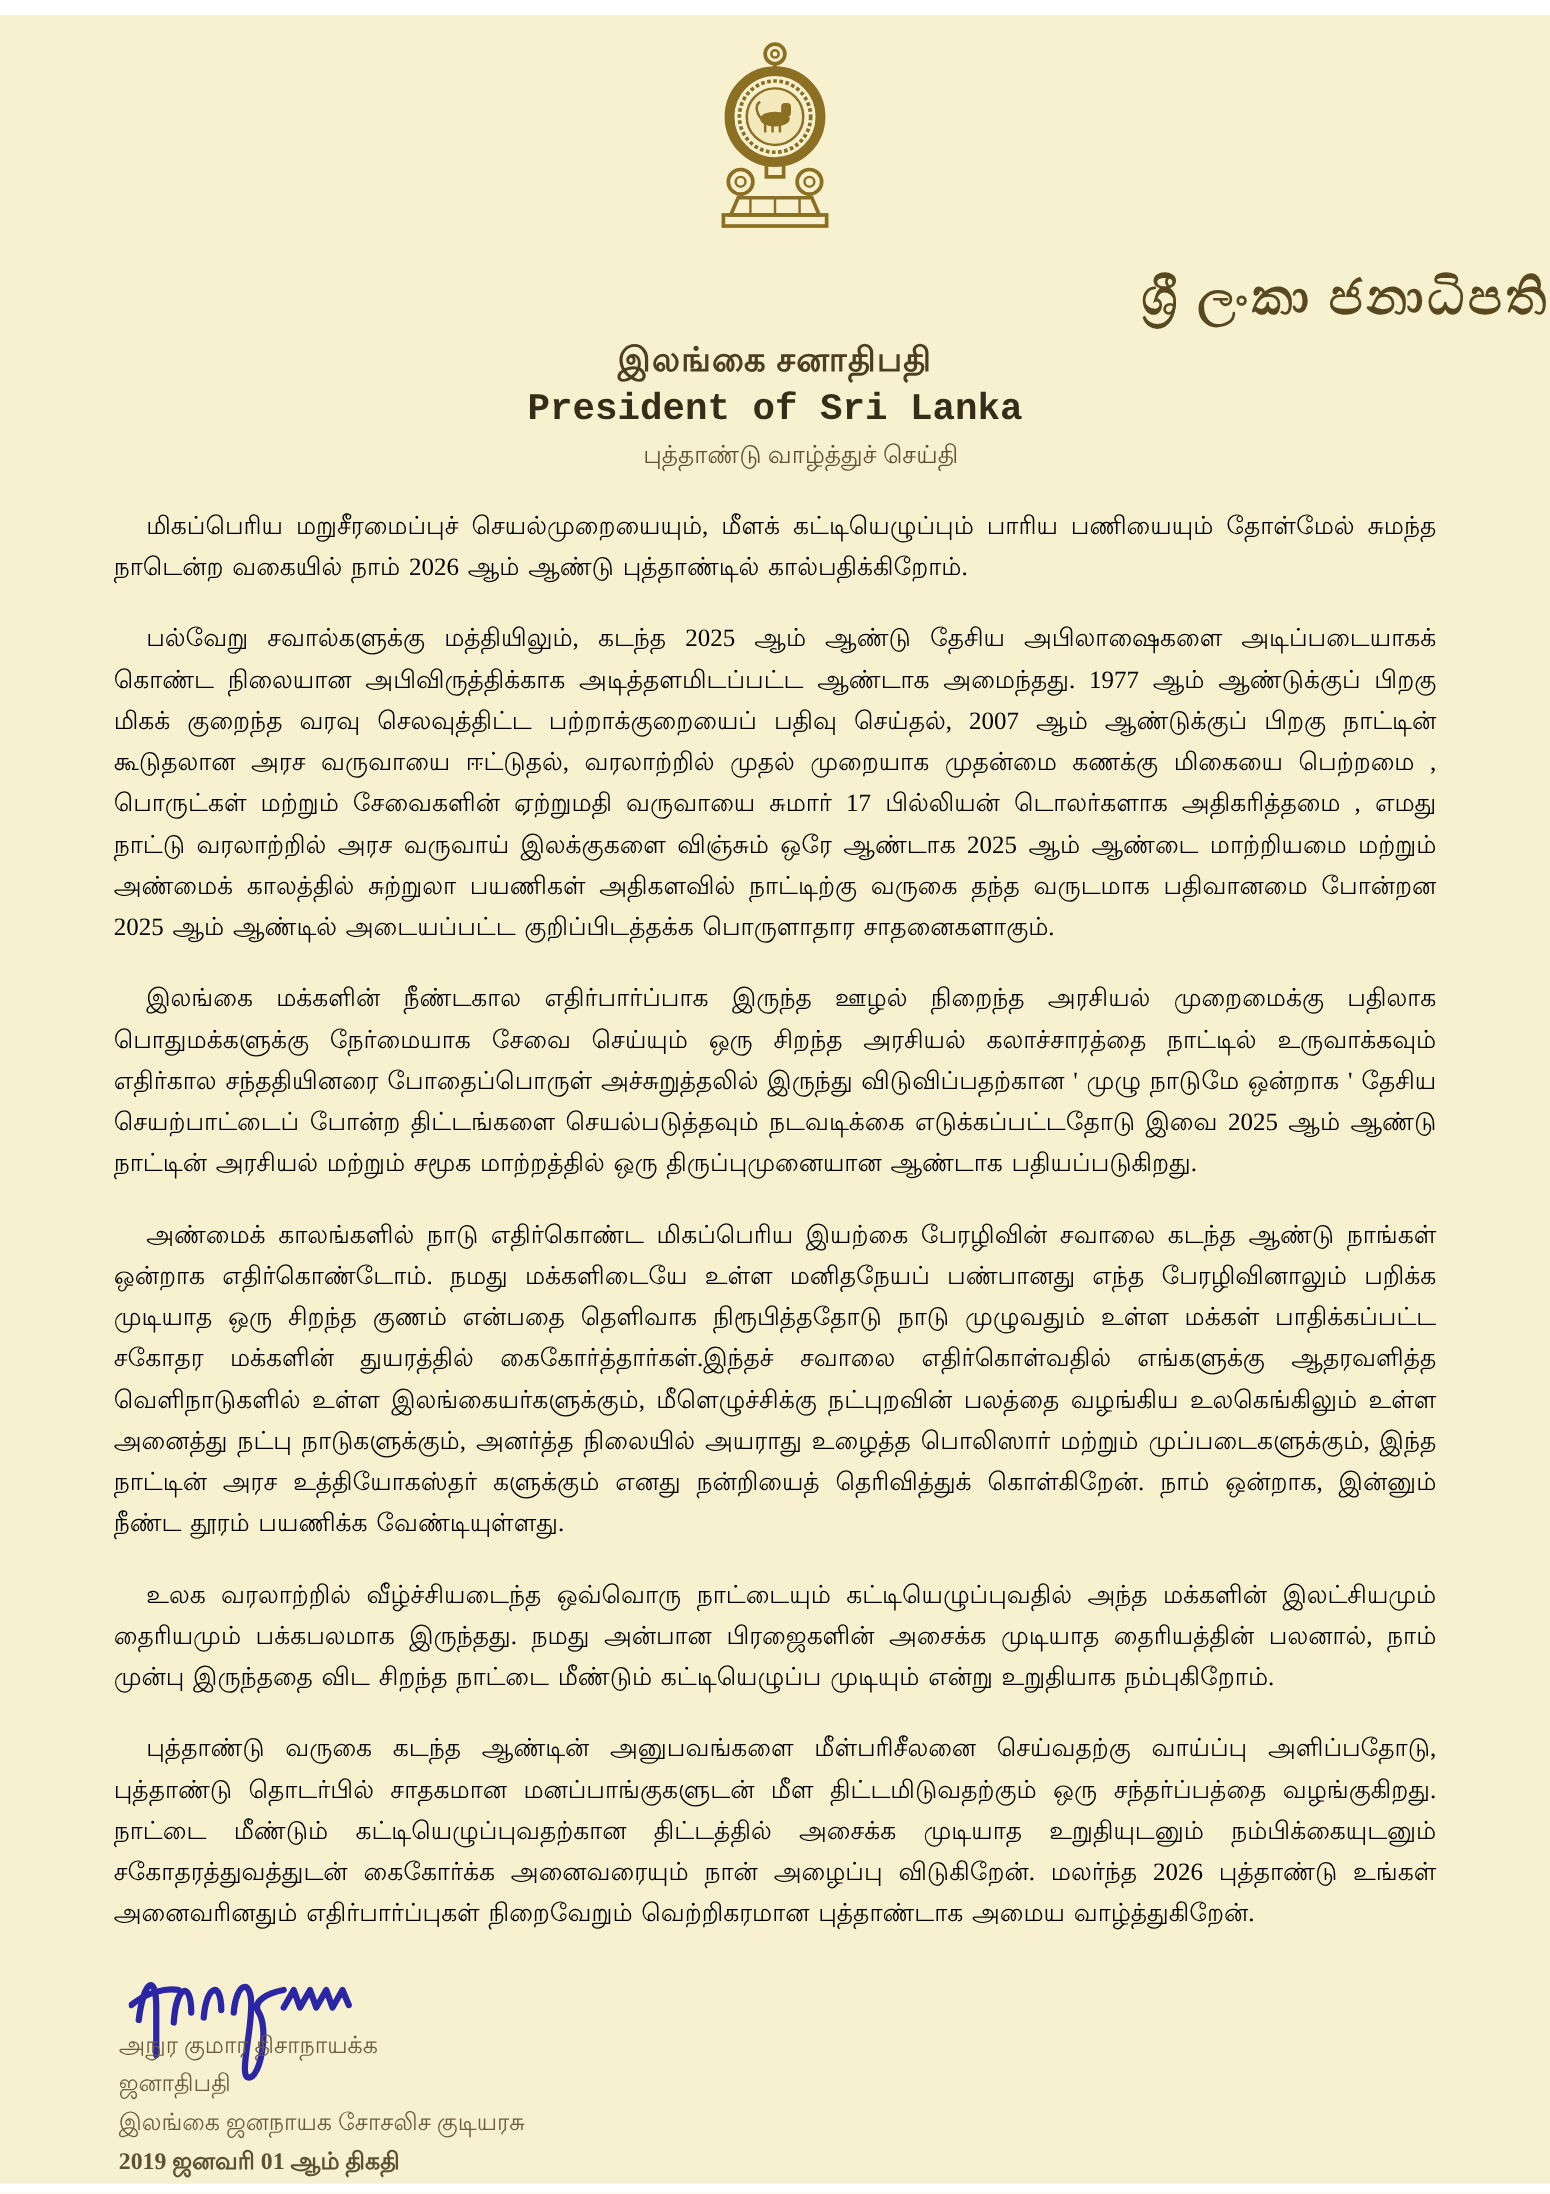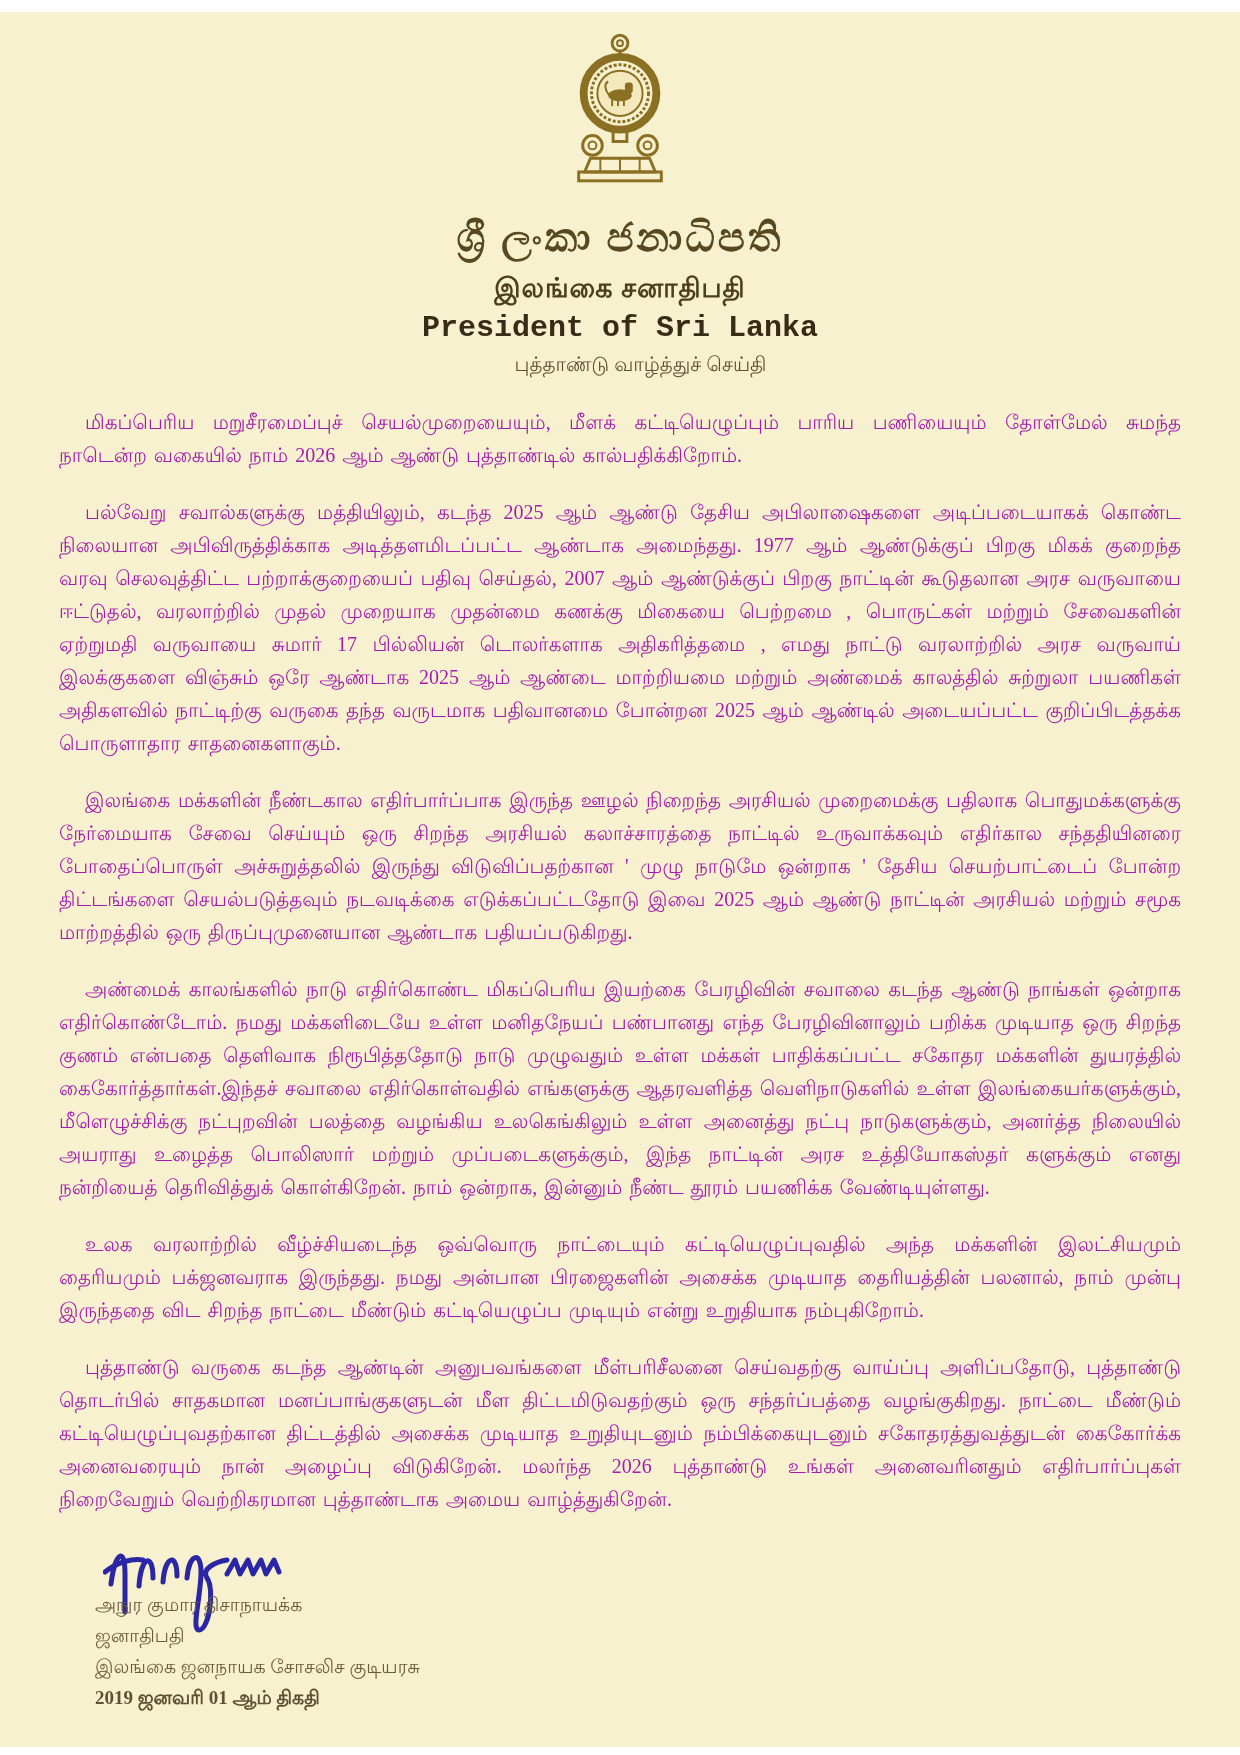--- a/index.html
+++ b/index.html
@@ -29,20 +29,21 @@
     margin: 32px auto 0 auto;
     width: 118px; height: 158px;
   }
   .title-sinhala {
     margin: 24px 0 0 0;
     font-size: 40px;
     font-weight: bold;
     letter-spacing: 3px;
     color: #57481f;
     font-family: "Liberation Serif", "DejaVu Serif", serif;
+    text-align: right;
   }
   .title-tamil {
     margin: 12px 0 0 0;
     font-size: 27px;
     font-weight: bold;
     letter-spacing: 1px;
     color: #4c3f1e;
   }
   .title-english {
     margin: 4px 0 0 0;
@@ -52,22 +53,22 @@
     font-family: Liberation Mono, monospace;
   }
   .subtitle-tamil {
     margin: 8px 0 0 0;
     font-size: 20px;
     color: #5d5034;
     padding-left: 41px;
   }
 
   .letter-body {
-    padding: 0 59px;
-    color: #a21caf;
+    padding: 0 91px;
+    color: #000000;
   }
   .letter-body p {
     font-size: 20px;
     line-height: 33px;
     text-align: justify;
     text-indent: 26px;
     margin: 24px 0 0 0;
     word-spacing: 2px;
   }
   .letter-body p:first-child { margin-top: 28px; }
@@ -136,21 +137,21 @@
     <div class="title-tamil">இலங்கை சனாதிபதி</div>
     <div class="title-english">President of Sri Lanka</div>
     <div class="subtitle-tamil">புத்தாண்டு வாழ்த்துச் செய்தி</div>
   </div>
 
   <div class="letter-body">
     <p>மிகப்பெரிய மறுசீரமைப்புச் செயல்முறையையும், மீளக் கட்டியெழுப்பும் பாரிய பணியையும் தோள்மேல் சுமந்த நாடென்ற வகையில் நாம் 2026 ஆம் ஆண்டு புத்தாண்டில் கால்பதிக்கிறோம்.</p>
     <p>பல்வேறு சவால்களுக்கு மத்தியிலும், கடந்த 2025 ஆம் ஆண்டு தேசிய அபிலாஷைகளை அடிப்படையாகக் கொண்ட நிலையான அபிவிருத்திக்காக அடித்தளமிடப்பட்ட ஆண்டாக அமைந்தது. 1977 ஆம் ஆண்டுக்குப் பிறகு மிகக் குறைந்த வரவு செலவுத்திட்ட பற்றாக்குறையைப் பதிவு செய்தல், 2007 ஆம் ஆண்டுக்குப் பிறகு நாட்டின் கூடுதலான அரச வருவாயை ஈட்டுதல், வரலாற்றில் முதல் முறையாக முதன்மை கணக்கு மிகையை பெற்றமை , பொருட்கள் மற்றும் சேவைகளின் ஏற்றுமதி வருவாயை சுமார் 17 பில்லியன் டொலர்களாக அதிகரித்தமை , எமது நாட்டு வரலாற்றில் அரச வருவாய் இலக்குகளை விஞ்சும் ஒரே ஆண்டாக 2025 ஆம் ஆண்டை மாற்றியமை மற்றும் அண்மைக் காலத்தில் சுற்றுலா பயணிகள் அதிகளவில் நாட்டிற்கு வருகை தந்த வருடமாக பதிவானமை போன்றன 2025 ஆம் ஆண்டில் அடையப்பட்ட குறிப்பிடத்தக்க பொருளாதார சாதனைகளாகும்.</p>
     <p>இலங்கை மக்களின் நீண்டகால எதிர்பார்ப்பாக இருந்த ஊழல் நிறைந்த அரசியல் முறைமைக்கு பதிலாக பொதுமக்களுக்கு நேர்மையாக சேவை செய்யும் ஒரு சிறந்த அரசியல் கலாச்சாரத்தை நாட்டில் உருவாக்கவும் எதிர்கால சந்ததியினரை போதைப்பொருள் அச்சுறுத்தலில் இருந்து விடுவிப்பதற்கான ' முழு நாடுமே ஒன்றாக ' தேசிய செயற்பாட்டைப் போன்ற திட்டங்களை செயல்படுத்தவும் நடவடிக்கை எடுக்கப்பட்டதோடு இவை 2025 ஆம் ஆண்டு நாட்டின் அரசியல் மற்றும் சமூக மாற்றத்தில் ஒரு திருப்புமுனையான ஆண்டாக பதியப்படுகிறது.</p>
     <p>அண்மைக் காலங்களில் நாடு எதிர்கொண்ட மிகப்பெரிய இயற்கை பேரழிவின் சவாலை கடந்த ஆண்டு நாங்கள் ஒன்றாக எதிர்கொண்டோம். நமது மக்களிடையே உள்ள மனிதநேயப் பண்பானது எந்த பேரழிவினாலும் பறிக்க முடியாத ஒரு சிறந்த குணம் என்பதை தெளிவாக நிரூபித்ததோடு நாடு முழுவதும் உள்ள மக்கள் பாதிக்கப்பட்ட சகோதர மக்களின் துயரத்தில் கைகோர்த்தார்கள்.இந்தச் சவாலை எதிர்கொள்வதில் எங்களுக்கு ஆதரவளித்த வெளிநாடுகளில் உள்ள இலங்கையர்களுக்கும், மீளெழுச்சிக்கு நட்புறவின் பலத்தை வழங்கிய உலகெங்கிலும் உள்ள அனைத்து நட்பு நாடுகளுக்கும், அனர்த்த நிலையில் அயராது உழைத்த பொலிஸார் மற்றும் முப்படைகளுக்கும், இந்த நாட்டின் அரச உத்தியோகஸ்தர் களுக்கும் எனது நன்றியைத் தெரிவித்துக் கொள்கிறேன். நாம் ஒன்றாக, இன்னும் நீண்ட தூரம் பயணிக்க வேண்டியுள்ளது.</p>
-    <p>உலக வரலாற்றில் வீழ்ச்சியடைந்த ஒவ்வொரு நாட்டையும் கட்டியெழுப்புவதில் அந்த மக்களின் இலட்சியமும் தைரியமும் பக்ஜனவராக இருந்தது. நமது அன்பான பிரஜைகளின் அசைக்க முடியாத தைரியத்தின் பலனால், நாம் முன்பு இருந்ததை விட சிறந்த நாட்டை மீண்டும் கட்டியெழுப்ப முடியும் என்று உறுதியாக நம்புகிறோம்.</p>
+    <p>உலக வரலாற்றில் வீழ்ச்சியடைந்த ஒவ்வொரு நாட்டையும் கட்டியெழுப்புவதில் அந்த மக்களின் இலட்சியமும் தைரியமும் பக்கபலமாக இருந்தது. நமது அன்பான பிரஜைகளின் அசைக்க முடியாத தைரியத்தின் பலனால், நாம் முன்பு இருந்ததை விட சிறந்த நாட்டை மீண்டும் கட்டியெழுப்ப முடியும் என்று உறுதியாக நம்புகிறோம்.</p>
     <p>புத்தாண்டு வருகை கடந்த ஆண்டின் அனுபவங்களை மீள்பரிசீலனை செய்வதற்கு வாய்ப்பு அளிப்பதோடு, புத்தாண்டு தொடர்பில் சாதகமான மனப்பாங்குகளுடன் மீள திட்டமிடுவதற்கும் ஒரு சந்தர்ப்பத்தை வழங்குகிறது. நாட்டை மீண்டும் கட்டியெழுப்புவதற்கான திட்டத்தில் அசைக்க முடியாத உறுதியுடனும் நம்பிக்கையுடனும் சகோதரத்துவத்துடன் கைகோர்க்க அனைவரையும் நான் அழைப்பு விடுகிறேன். மலர்ந்த 2026 புத்தாண்டு உங்கள் அனைவரினதும் எதிர்பார்ப்புகள் நிறைவேறும் வெற்றிகரமான புத்தாண்டாக அமைய வாழ்த்துகிறேன்.</p>
   </div>
 
   <div class="signature-block">
 
     <svg class="signature-svg" viewBox="0 0 240 110" fill="none" stroke="#2b27a4" stroke-width="5" stroke-linecap="round" stroke-linejoin="round">
       <path d="M8,50 C12,18 22,12 22,40 L22,78"></path>
       <path d="M2,38 C14,28 30,24 40,26"></path>
       <path d="M36,52 C38,22 50,18 50,44"></path>
       <path d="M60,48 C62,22 74,18 74,42"></path>

